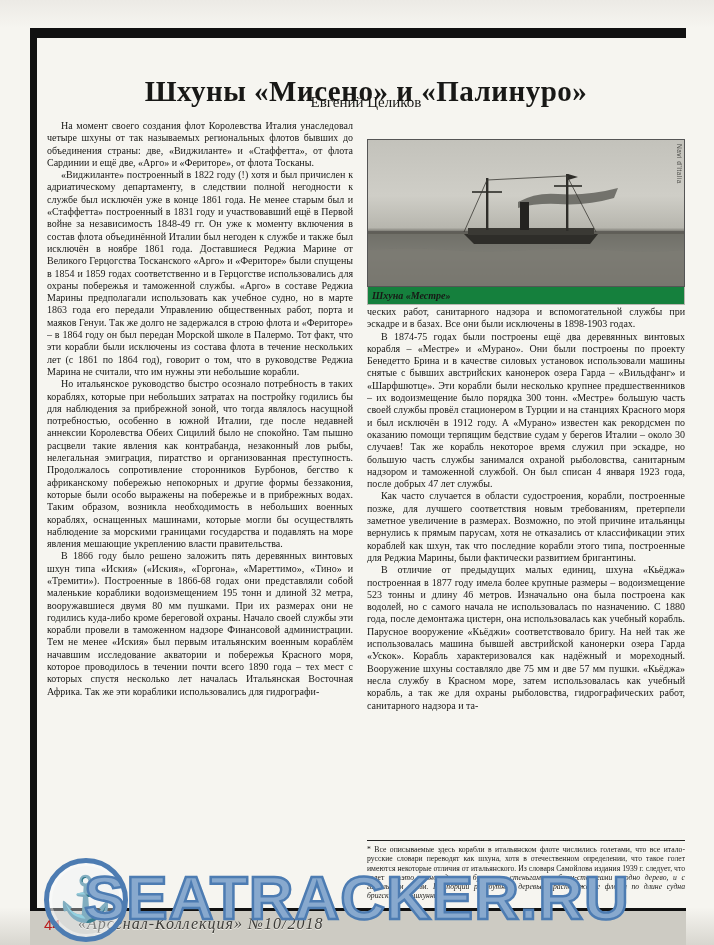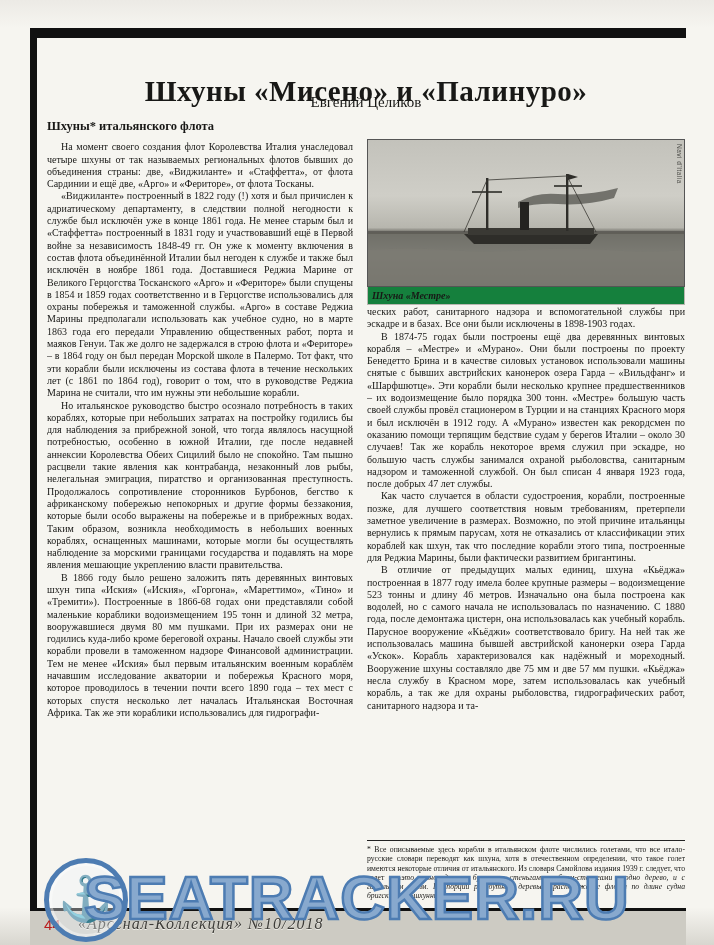--- a/index.html
+++ b/index.html
@@ -91,21 +91,20 @@
 <div class="page-edge"></div>
 <div class="topbar"></div>
 <div class="leftbar"></div>
 <div class="bottomline"></div>
 <div class="footerstrip"></div>
 
 <h1 class="title">Шхуны «Мисено» и «Палинуро»</h1>
 <div class="author">Евгений Целиков</div>
 
 <div class="col col-left">
-  <h2 class="section-heading">Шхуны* итальянского флота</h2>
   <div class="paralist">
       <p class="para">На момент своего создания флот Королевства Италия унаследовал четыре шхуны от так называемых региональных флотов бывших до объединения страны: две, «Виджиланте» и «Стаффетта», от флота Сардинии и ещё две, «Арго» и «Фериторе», от флота Тосканы.</p>
       <p class="para">«Виджиланте» построенный в 1822 году (!) хотя и был причислен к адриатическому департаменту, в следствии полной негодности к службе был исключён уже в конце 1861 года. Не менее старым был и «Стаффетта» построенный в 1831 году и участвовавший ещё в Первой войне за независимость 1848-49 гг. Он уже к моменту включения в состав флота объединённой Италии был негоден к службе и также был исключён в ноябре 1861 года. Доставшиеся Реджиа Марине от Великого Герцогства Тосканского «Арго» и «Фериторе» были спущены в 1854 и 1859 годах соответственно и в Герцогстве использовались для охраны побережья и таможенной службы. «Арго» в составе Реджиа Марины предполагали использовать как учебное судно, но в марте 1863 года его передали Управлению общественных работ, порта и маяков Генуи. Так же долго не задержался в строю флота и «Фериторе» – в 1864 году он был передан Морской школе в Палермо. Тот факт, что эти корабли были исключены из состава флота в течение нескольких лет (с 1861 по 1864 год), говорит о том, что в руководстве Реджиа Марина не считали, что им нужны эти небольшие корабли.</p>
       <p class="para">Но итальянское руководство быстро осознало потребность в таких кораблях, которые при небольших затратах на постройку годились бы для наблюдения за прибрежной зоной, что тогда являлось насущной потребностью, особенно в южной Италии, где после недавней аннексии Королевства Обеих Сицилий было не спокойно. Там пышно расцвели такие явления как контрабанда, незаконный лов рыбы, нелегальная эмиграция, пиратство и организованная преступность. Продолжалось сопротивление сторонников Бурбонов, бегство к африканскому побережью непокорных и другие формы беззакония, которые были особо выражены на побережье и в прибрежных водах. Таким образом, возникла необходимость в небольших военных кораблях, оснащенных машинами, которые могли бы осуществлять наблюдение за морскими границами государства и подавлять на море явления мешающие укреплению власти правительства.</p>
       <p class="para">В 1866 году было решено заложить пять деревянных винтовых шхун типа «Иския» («Иския», «Горгона», «Мареттимо», «Тино» и «Тремити»). Построенные в 1866-68 годах они представляли собой маленькие кораблики водоизмещением 195 тонн и длиной 32 метра, вооружавшиеся двумя 80 мм пушками. При их размерах они не годились куда-либо кроме береговой охраны. Начало своей службы эти корабли провели в таможенном надзоре Финансовой администрации. Тем не менее «Иския» был первым итальянским военным кораблём начавшим исследование акватории и побережья Красного моря, которое проводилось в течении почти всего 1890 года – тех мест с которых спустя несколько лет началась Итальянская Восточная Африка. Так же эти кораблики использовались для гидрографи-</p>
     </div>
 </div>
 
 <div class="photo-block">
   <div class="photo">

